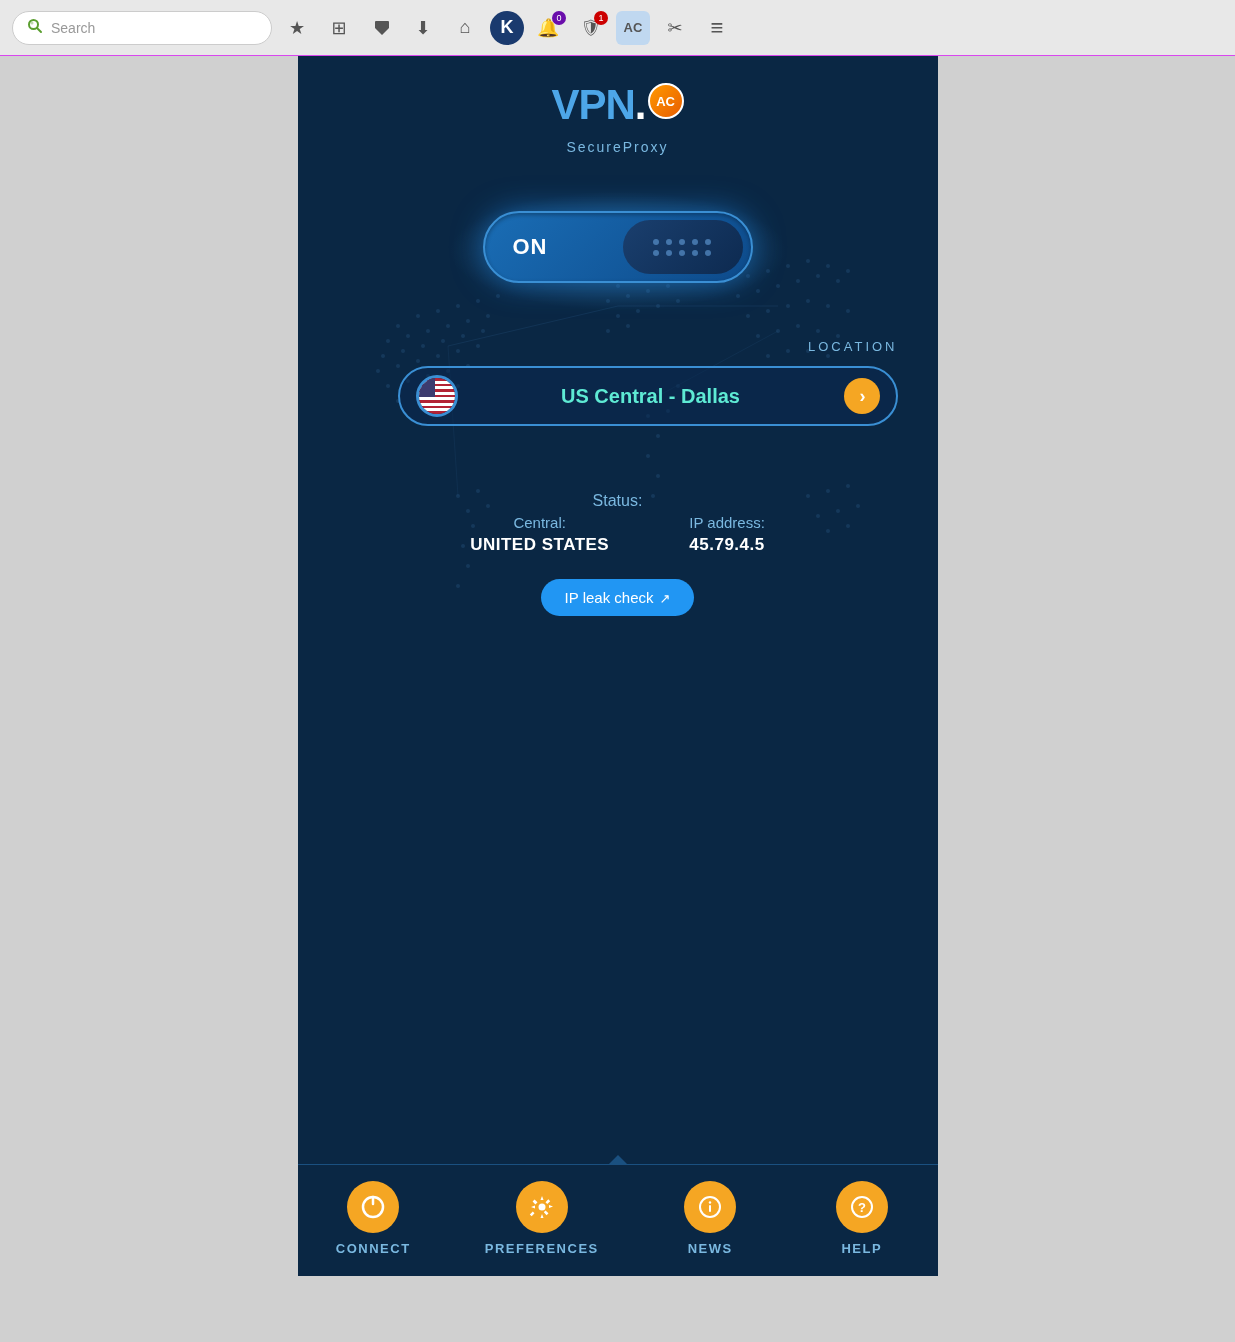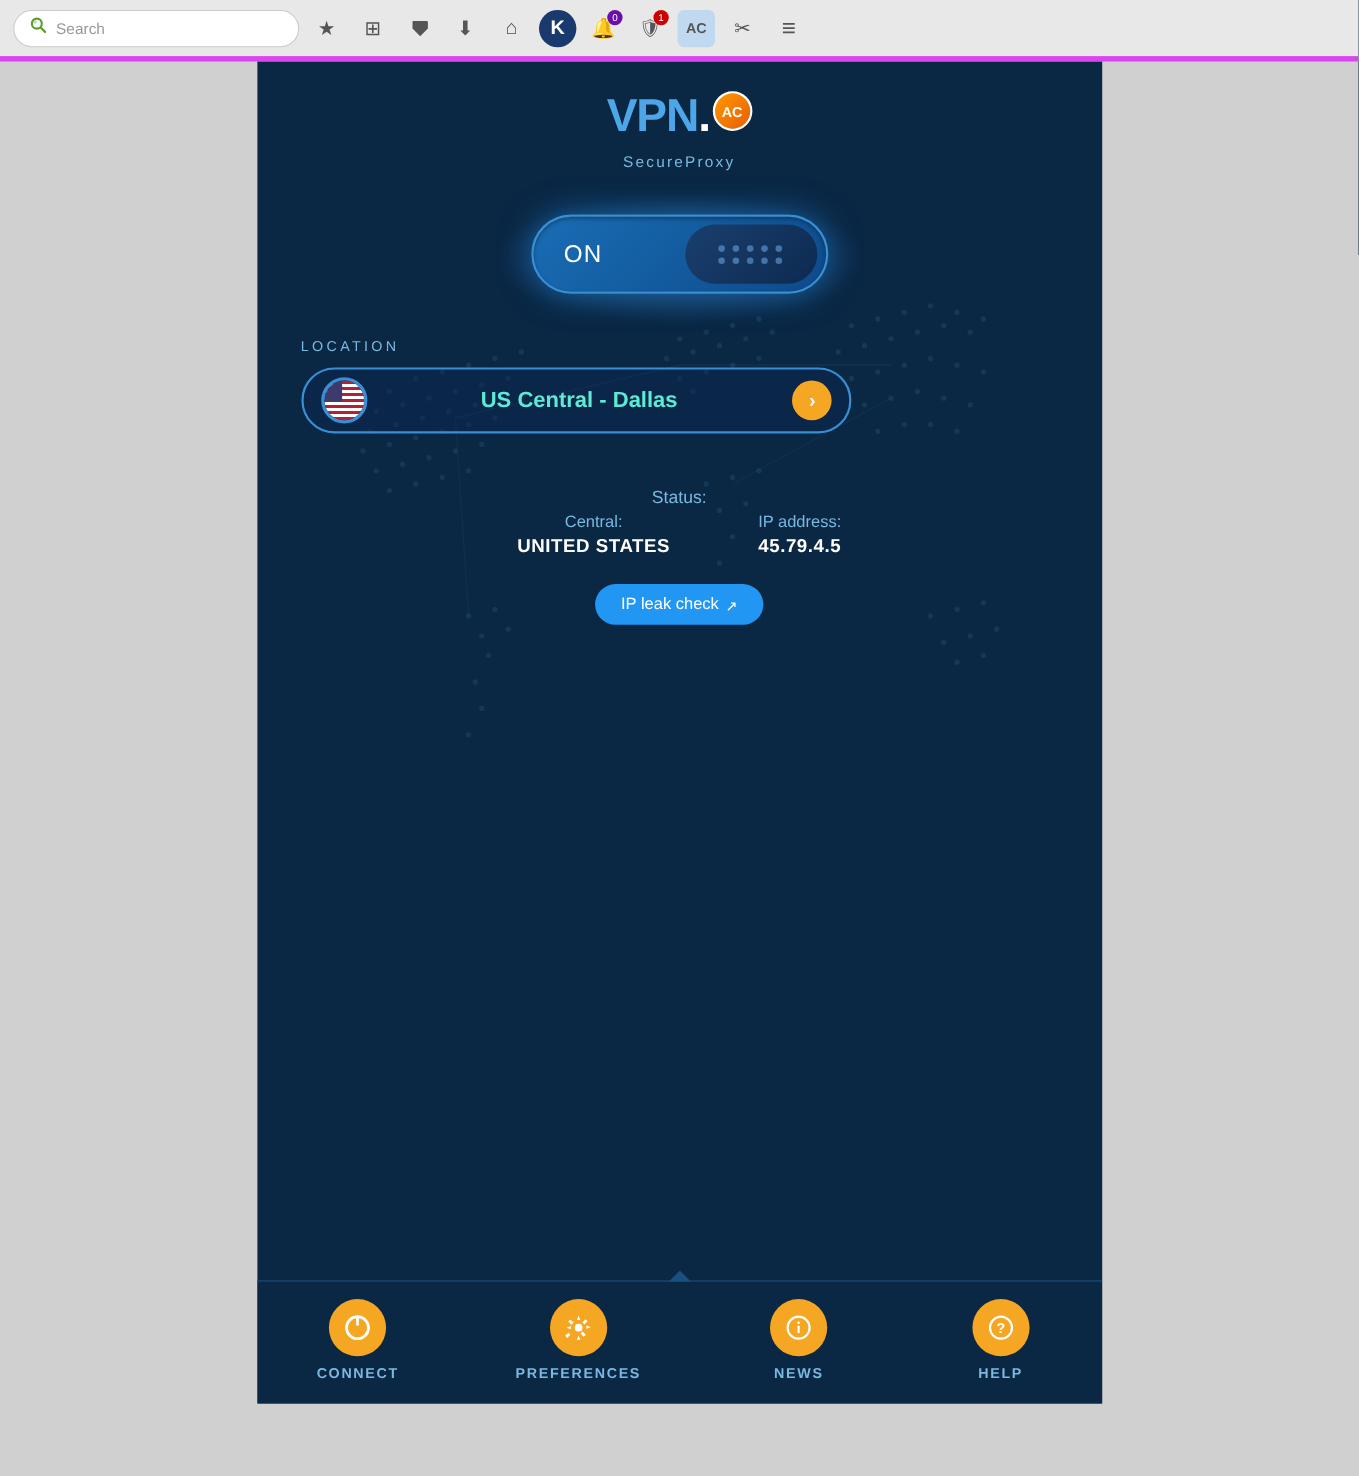--- a/index.html
+++ b/index.html
@@ -11,21 +11,21 @@
     }
 
     
     .browser-chrome {
       background: #e8e8e8;
       height: 56px;
       display: flex;
       align-items: center;
       padding: 0 12px;
       gap: 8px;
-      border-bottom: 5px solid #d946ef;
+      border-bottom: 1px solid #d946ef;
     }
     .search-bar {
       background: white;
       border: 1px solid #ccc;
       border-radius: 20px;
       display: flex;
       align-items: center;
       padding: 6px 14px;
       gap: 8px;
       width: 260px;
@@ -75,27 +75,28 @@
     .badge.red { background: #cc0000; }
 
     
     .popup-wrapper {
       display: flex;
       justify-content: center;
       padding: 0;
       position: relative;
     }
     .popup {
-      width: 768px;
+      width: 640px;
       min-height: 1220px;
       background: #0a2744;
       position: relative;
       overflow: hidden;
       display: flex;
       flex-direction: column;
+      gap: 16px;
     }
 
     
     .world-map-bg {
       position: absolute;
       top: 120px;
       left: 0;
       right: 0;
       bottom: 0;
       opacity: 0.3;
@@ -173,21 +174,21 @@
       display: flex;
       align-items: center;
       position: relative;
       cursor: pointer;
       box-shadow: 0 0 30px rgba(30,130,220,0.6), inset 0 2px 4px rgba(0,0,0,0.3);
       border: 2px solid #3a8fd4;
     }
     .toggle-on-label {
       color: white;
       font-size: 22px;
-      font-weight: normal;
+      font-weight: bold;
       margin-left: 28px;
       letter-spacing: 1px;
     }
     .toggle-knob {
       position: absolute;
       right: 8px;
       width: 120px;
       height: 54px;
       background: linear-gradient(135deg, #1a3f6e, #0d2a50);
       border-radius: 30px;
@@ -204,21 +205,21 @@
       width: 6px;
       height: 6px;
       background: rgba(100,160,220,0.6);
       border-radius: 50%;
     }
 
     
     .location-section {
       display: flex;
       flex-direction: column;
-      align-items: flex-start;
+      align-items: flex-end;
       padding: 10px 40px 20px;
       position: relative;
       z-index: 2;
     }
     .location-label {
       color: #7ab8e0;
       font-size: 13px;
       letter-spacing: 3px;
       margin-bottom: 12px;
     }

